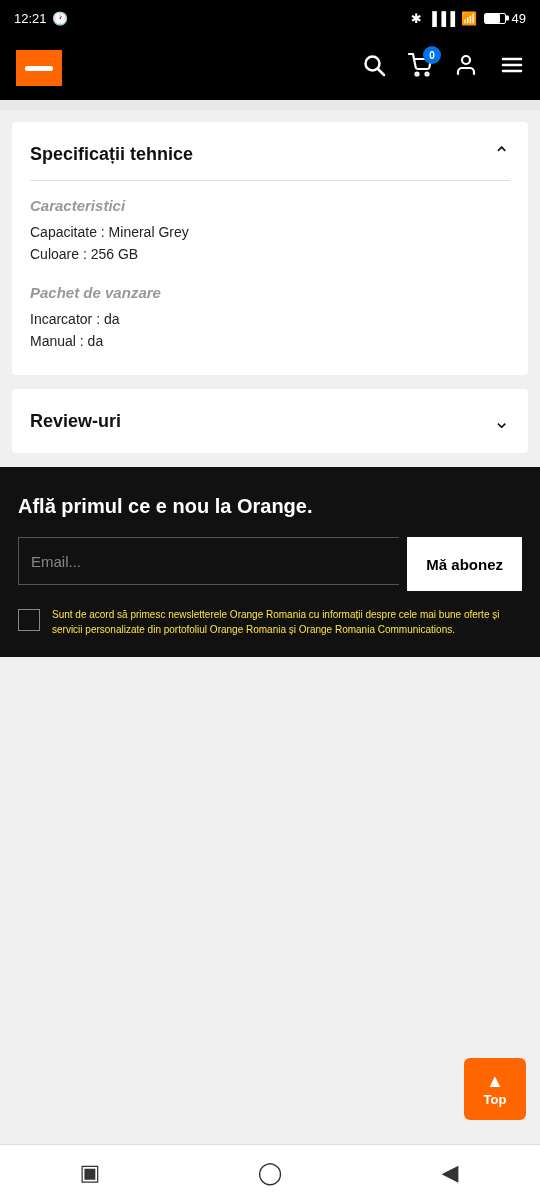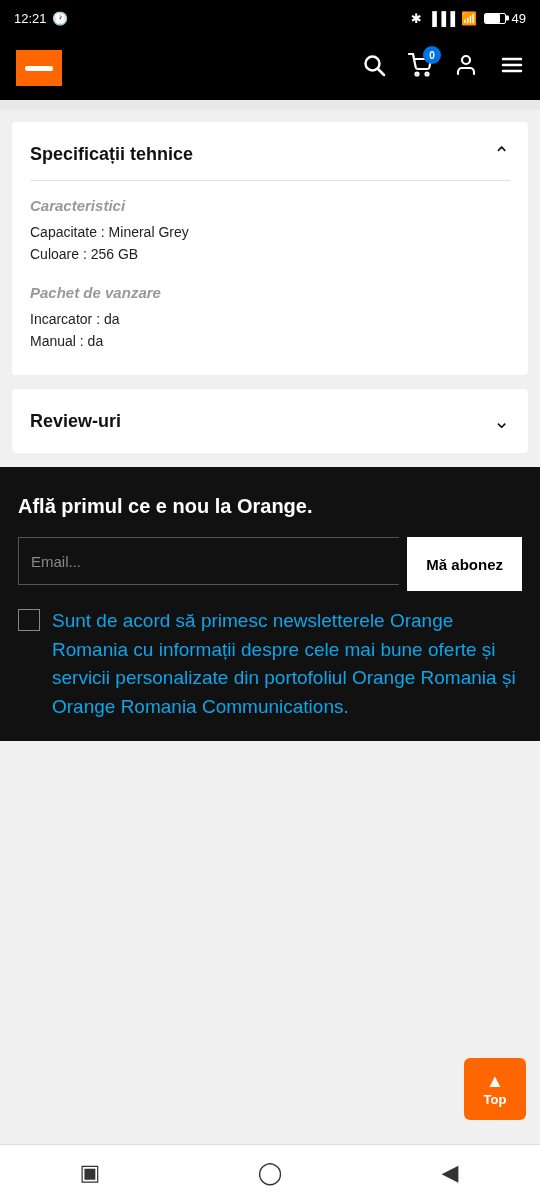--- a/index.html
+++ b/index.html
@@ -213,22 +213,22 @@
       height: 22px;
       min-width: 22px;
       border: 1.5px solid #888;
       background: transparent;
       margin-top: 2px;
       cursor: pointer;
       appearance: none;
       -webkit-appearance: none;
     }
     .consent-text {
-      font-size: 19px;
-      color: #0ea5e9;
+      font-size: 10px;
+      color: #fde047;
       line-height: 1.5;
     }
 
     
     .top-btn {
       position: fixed;
       bottom: 80px;
       right: 14px;
       background: #ff6600;
       color: #fff;

